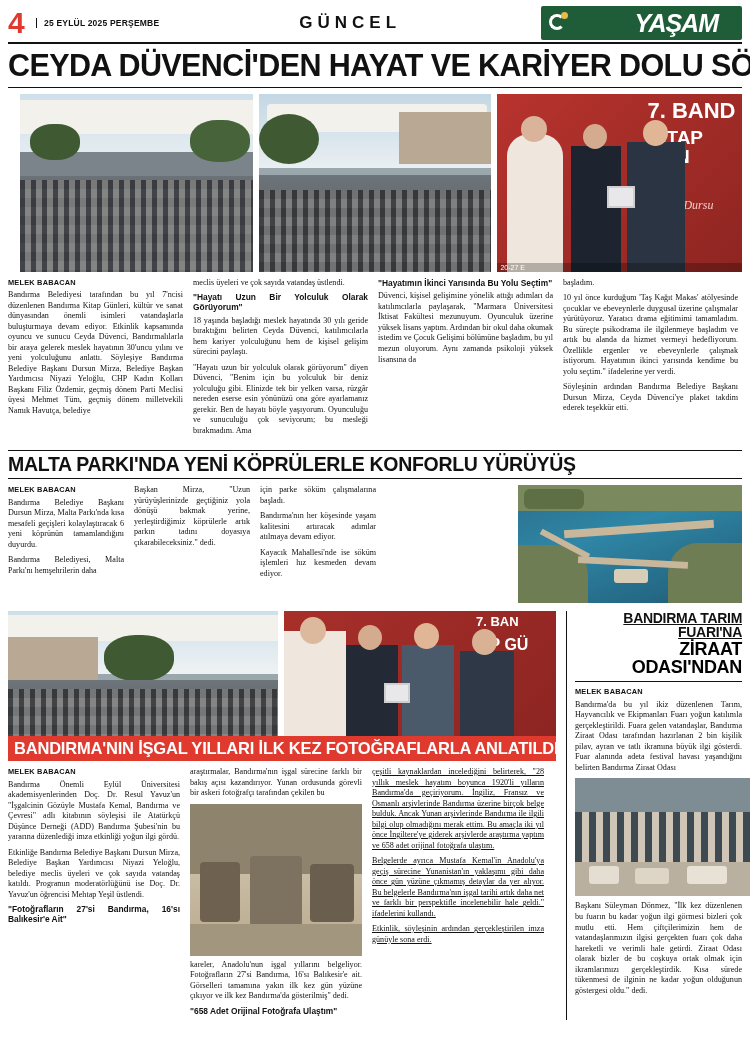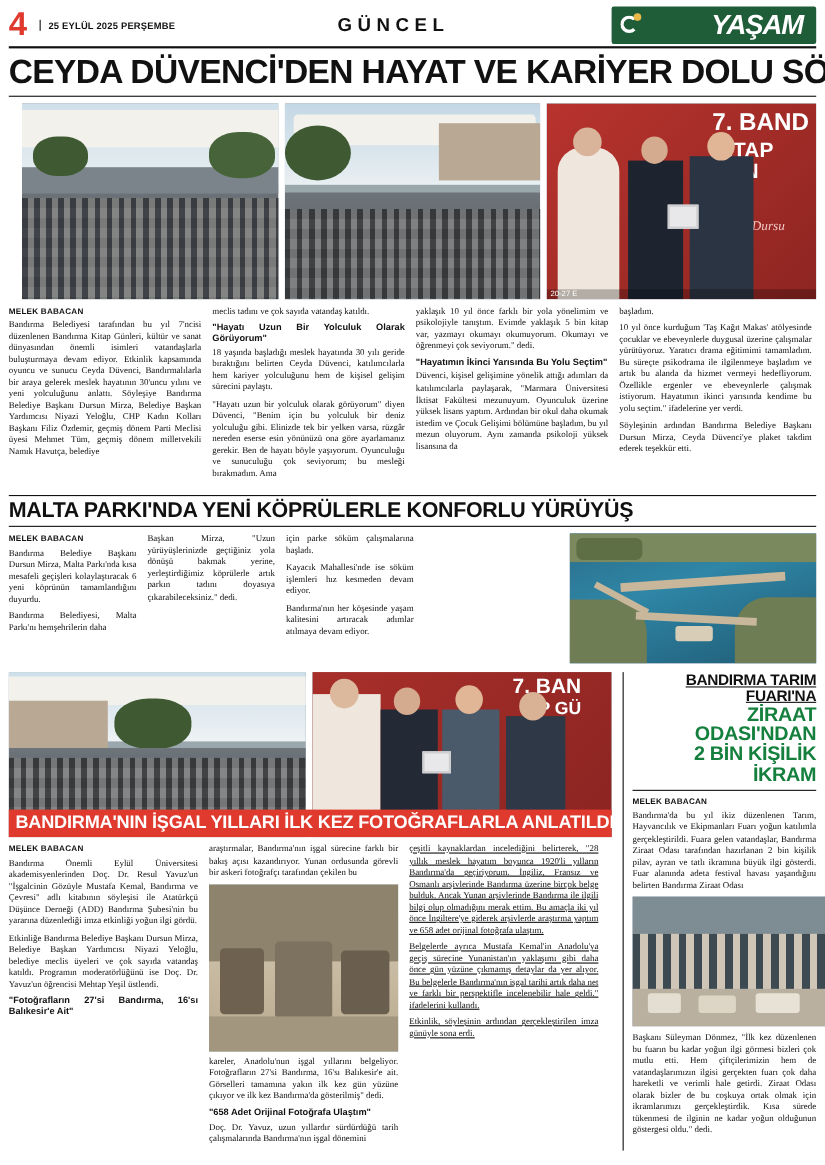--- a/index.html
+++ b/index.html
@@ -11,21 +11,21 @@
     color:#111;
     overflow:hidden;
   }
   .page { position:relative; width:750px; height:1059px; padding:6px 8px 0 8px; }
 
   
   .masthead { display:flex; align-items:center; height:38px; border-bottom:2px solid #111; padding-bottom:2px; }
   .folio { font-family:"Liberation Sans", sans-serif; font-size:30px; font-weight:bold; color:#e03a2f; line-height:1; width:26px; }
   .folio-date { font-family:"Liberation Sans", sans-serif; font-size:8.5px; font-weight:bold; letter-spacing:.2px; border-left:1px solid #111; padding-left:7px; margin-left:2px; }
   .section-title { flex:1; text-align:center; font-family:"Liberation Sans", sans-serif; font-size:17px; font-weight:bold; letter-spacing:5px; }
-  .brand { width:186px; height:34px; background:#1f5c38; border-radius:2px; display:flex; align-items:center; justify-content:flex-end; padding-right:12px; position:relative; }
+  .brand { width:201px; height:34px; background:#1f5c38; border-radius:2px; display:flex; align-items:center; justify-content:flex-end; padding-right:24px; position:relative; }
   .brand-text { font-family:"Liberation Sans", sans-serif; color:#fff; font-size:25px; font-weight:bold; font-style:italic; letter-spacing:-1px; }
   .brand-mark { position:absolute; left:8px; top:6px; width:24px; height:22px; }
   .brand-mark .c1 { position:absolute; width:16px; height:16px; border:3px solid #ffffff; border-radius:50%; border-right-color:transparent; top:2px; left:0; }
   .brand-mark .c2 { position:absolute; width:7px; height:7px; background:#e9b949; border-radius:50%; top:0px; left:12px; }
 
   
   .main-headline {
     font-family:"Liberation Sans", sans-serif;
     font-weight:bold; font-size:30.5px; letter-spacing:-.6px;
     text-align:center; margin:6px 0 6px 0; line-height:1;
@@ -76,21 +76,21 @@
     font-size:16.5px; letter-spacing:-.2px; padding:4px 6px 5px 6px; line-height:1;
     white-space:nowrap;
   }
 
   
   .boxhead {
     font-family:"Liberation Sans", sans-serif; font-weight:bold;
     font-size:16.5px; line-height:1.02; letter-spacing:-.3px;
     text-align:right; color:#111; margin-bottom:5px;
   }
-  .boxhead .red { color:#15803d; }
+  .boxhead .red { color:#000000; }
 
   .hr-thin { border:0; border-top:1px solid #111; margin:5px 0; }
 </style>
 </head>
 <body>
 
 <div class="page">
 
   <div class="masthead">
     <div class="folio">4</div>
@@ -144,27 +144,26 @@
       <div class="cap">20-27 E</div>
     </div>
   </div>
 
   <div class="cols">
     <div class="col" style="width:175px;">
       <div class="byline">MELEK BABACAN</div>
       <p>Bandırma Belediyesi tarafından bu yıl 7'ncisi düzenlenen Bandırma Kitap Günleri, kültür ve sanat dünyasından önemli isimleri vatandaşlarla buluşturmaya devam ediyor. Etkinlik kapsamında oyuncu ve sunucu Ceyda Düvenci, Bandırmalılarla bir araya gelerek meslek hayatının 30'uncu yılını ve yeni yolculuğunu anlattı. Söyleşiye Bandırma Belediye Başkanı Dursun Mirza, Belediye Başkan Yardımcısı Niyazi Yeloğlu, CHP Kadın Kolları Başkanı Filiz Özdemir, geçmiş dönem Parti Meclisi üyesi Mehmet Tüm, geçmiş dönem milletvekili Namık Havutça, belediye</p>
     </div>
     <div class="col" style="width:175px;">
-      <p>meclis tadını ve çok sayıda vatandaş katıldı.</p>
+      <p>meclis üyeleri ve çok sayıda vatandaş üstlendi.</p>
       <div class="subhead">"Hayatı Uzun Bir Yolculuk Olarak Görüyorum"</div>
       <p>18 yaşında başladığı meslek hayatında 30 yılı geride bıraktığını belirten Ceyda Düvenci, katılımcılarla hem kariyer yolculuğunu hem de kişisel gelişim sürecini paylaştı.</p>
       <p>"Hayatı uzun bir yolculuk olarak görüyorum" diyen Düvenci, "Benim için bu yolculuk bir deniz yolculuğu gibi. Elinizde tek bir yelken varsa, rüzgâr nereden eserse esin yönünüzü ona göre ayarlamanız gerekir. Ben de hayatı böyle yaşıyorum. Oyunculuğu ve sunuculuğu çok seviyorum; bu mesleği bırakmadım. Ama</p>
     </div>
     <div class="col" style="width:175px;">
-      <p>yaklaşık 10 yıl önce farklı bir yola yönelimim ve psikolojiyle tanıştım. Evimde yaklaşık 5 bin kitap var, yazmayı okumayı okumuyorum. Okumayı ve öğrenmeyi çok seviyorum." dedi.</p>
       <div class="subhead">"Hayatımın İkinci Yarısında Bu Yolu Seçtim"</div>
       <p>Düvenci, kişisel gelişimine yönelik attığı adımları da katılımcılarla paylaşarak, "Marmara Üniversitesi İktisat Fakültesi mezunuyum. Oyunculuk üzerine yüksek lisans yaptım. Ardından bir okul daha okumak istedim ve Çocuk Gelişimi bölümüne başladım, bu yıl mezun oluyorum. Aynı zamanda psikoloji yüksek lisansına da</p>
     </div>
     <div class="col" style="width:175px;">
       <p>başladım.</p>
       <p>10 yıl önce kurduğum 'Taş Kağıt Makas' atölyesinde çocuklar ve ebeveynlerle duygusal üzerine çalışmalar yürütüyoruz. Yaratıcı drama eğitimimi tamamladım. Bu süreçte psikodrama ile ilgilenmeye başladım ve artık bu alanda da hizmet vermeyi hedefliyorum. Özellikle ergenler ve ebeveynlerle çalışmak istiyorum. Hayatımın ikinci yarısında kendime bu yolu seçtim." ifadelerine yer verdi.</p>
       <p>Söyleşinin ardından Bandırma Belediye Başkanı Dursun Mirza, Ceyda Düvenci'ye plaket takdim ederek teşekkür etti.</p>
     </div>
   </div>
 
@@ -175,22 +174,22 @@
       <div class="col" style="width:116px;">
         <div class="byline">MELEK BABACAN</div>
         <p>Bandırma Belediye Başkanı Dursun Mirza, Malta Parkı'nda kısa mesafeli geçişleri kolaylaştıracak 6 yeni köprünün tamamlandığını duyurdu.</p>
         <p>Bandırma Belediyesi, Malta Parkı'nı hemşehrilerin daha</p>
       </div>
       <div class="col" style="width:116px;">
         <p>Başkan Mirza, "Uzun yürüyüşlerinizde geçtiğiniz yola dönüşü bakmak yerine, yerleştirdiğimiz köprülerle artık parkın tadını doyasıya çıkarabileceksiniz." dedi.</p>
       </div>
       <div class="col" style="width:116px;">
         <p>için parke söküm çalışmalarına başladı.</p>
+        <p>Bandırma'nın her köşesinde yaşam kalitesini artıracak adımlar atılmaya devam ediyor.</p>
         <p>Kayacık Mahallesi'nde ise söküm işlemleri hız kesmeden devam ediyor.</p>
-        <p>Bandırma'nın her köşesinde yaşam kalitesini artıracak adımlar atılmaya devam ediyor.</p>
       </div>
     </div>
 
     <div class="aerial" style="width:224px;height:118px;">
       <div class="water"></div>
       <div class="land" style="left:0;top:0;width:224px;height:26px;background:#7b8a5e;"></div>
       <div class="land" style="left:0;top:60px;width:70px;height:58px;background:#6f7d55;border-radius:0 30px 0 0;"></div>
       <div class="land" style="left:150px;top:58px;width:74px;height:60px;background:#6f7d55;border-radius:30px 0 0 0;"></div>
       <div class="boardwalk" style="left:46px;top:40px;width:150px;height:8px;transform:rotate(-4deg);"></div>
       <div class="boardwalk" style="left:60px;top:74px;width:110px;height:7px;transform:rotate(3deg);"></div>
@@ -208,21 +207,21 @@
           <div class="sky" style="background:linear-gradient(#cddfe9,#eef2f4)"></div>
           <div class="tent" style="left:0;top:4px;width:270px;height:26px;"></div>
           <div style="position:absolute;left:0;top:26px;width:90px;height:44px;background:#b9a894;"></div>
           <div style="position:absolute;left:96px;top:24px;width:70px;height:46px;background:#3f5a33;border-radius:45%;"></div>
           <div class="ground" style="top:46%;"></div>
           <div style="position:absolute;left:0;top:78px;width:270px;height:72px;background:repeating-linear-gradient(180deg,#545a60 0px,#545a60 9px,#696f75 9px,#696f75 18px);"></div>
           <div style="position:absolute;left:0;top:78px;width:270px;height:72px;background:repeating-linear-gradient(90deg,rgba(32,30,28,.55) 0px,rgba(32,30,28,.55) 5px,rgba(195,185,175,.3) 5px,rgba(195,185,175,.3) 11px);"></div>
         </div>
         <div class="photo" style="width:272px;height:150px;">
           <div style="position:absolute;inset:0;background:linear-gradient(135deg,#a82f2a,#8b2421);"></div>
-          <div style="position:absolute;left:182px;top:4px;font-family:'Liberation Sans',sans-serif;color:#fff;font-size:19px;font-weight:bold;line-height:1;">7. BAN</div>
+          <div style="position:absolute;left:192px;top:4px;font-family:'Liberation Sans',sans-serif;color:#fff;font-size:13px;font-weight:bold;line-height:1;">7. BAN</div>
           <div style="position:absolute;left:194px;top:26px;font-family:'Liberation Sans',sans-serif;color:#fff;font-size:16px;font-weight:bold;line-height:1;">AP GÜ</div>
           <div style="position:absolute;left:0;top:20px;width:62px;height:130px;background:#efe7dd;"></div>
           <div style="position:absolute;left:16px;top:6px;width:26px;height:27px;border-radius:50%;background:#dcb89c;"></div>
           <div style="position:absolute;left:62px;top:34px;width:52px;height:116px;background:#232a36;"></div>
           <div style="position:absolute;left:74px;top:14px;width:24px;height:25px;border-radius:50%;background:#d5ab8f;"></div>
           <div style="position:absolute;left:118px;top:34px;width:52px;height:116px;background:#4a5a6a;"></div>
           <div style="position:absolute;left:130px;top:12px;width:25px;height:26px;border-radius:50%;background:#e0b696;"></div>
           <div style="position:absolute;left:176px;top:40px;width:54px;height:110px;background:#2f3846;"></div>
           <div style="position:absolute;left:188px;top:18px;width:25px;height:26px;border-radius:50%;background:#d9b296;"></div>
           <div style="position:absolute;left:100px;top:72px;width:26px;height:20px;background:#e8e8ea;border:2px solid #cfcfd2;"></div>
@@ -243,35 +242,33 @@
           <div class="photo" style="width:172px;height:152px;margin:2px 0 4px 0;">
             <div style="position:absolute;inset:0;background:linear-gradient(#d9cdb6,#b7a98f);"></div>
             <div style="position:absolute;left:0;top:0;width:172px;height:70px;background:#8e836d;"></div>
             <div style="position:absolute;left:10px;top:58px;width:40px;height:60px;background:#6e6150;border-radius:4px;"></div>
             <div style="position:absolute;left:60px;top:52px;width:52px;height:70px;background:#7d7160;border-radius:4px;"></div>
             <div style="position:absolute;left:120px;top:60px;width:44px;height:58px;background:#6a5f4f;border-radius:4px;"></div>
             <div style="position:absolute;left:0;top:120px;width:172px;height:32px;background:#a2977e;"></div>
           </div>
           <p>kareler, Anadolu'nun işgal yıllarını belgeliyor. Fotoğrafların 27'si Bandırma, 16'sı Balıkesir'e ait. Görselleri tamamına yakın ilk kez gün yüzüne çıkıyor ve ilk kez Bandırma'da gösterilmiş" dedi.</p>
           <div class="subhead">"658 Adet Orijinal Fotoğrafa Ulaştım"</div>
-          <p>Doç. Dr. Yavuz, uzun yıllardır sürdürdüğü tarih çalışmalarında Bandırma'nın işgal dönemini</p>
         </div>
         <div class="col" style="width:172px;text-decoration:underline;">
           <p>çeşitli kaynaklardan incelediğini belirterek, "28 yıllık meslek hayatım boyunca 1920'li yılların Bandırma'da geçiriyorum. İngiliz, Fransız ve Osmanlı arşivlerinde Bandırma üzerine birçok belge bulduk. Ancak Yunan arşivlerinde Bandırma ile ilgili bilgi olup olmadığını merak ettim. Bu amaçla iki yıl önce İngiltere'ye giderek arşivlerde araştırma yaptım ve 658 adet orijinal fotoğrafa ulaştım.</p>
           <p>Belgelerde ayrıca Mustafa Kemal'in Anadolu'ya geçiş sürecine Yunanistan'ın yaklaşımı gibi daha önce gün yüzüne çıkmamış detaylar da yer alıyor. Bu belgelerle Bandırma'nın işgal tarihi artık daha net ve farklı bir perspektifle incelenebilir hale geldi." ifadelerini kullandı.</p>
           <p>Etkinlik, söyleşinin ardından gerçekleştirilen imza günüyle sona erdi.</p>
         </div>
       </div>
     </div>
 
     <div style="width:176px;border-left:1px solid #111;padding-left:8px;">
       <div class="boxhead">
         <div style="font-size:14px;text-decoration:underline;">BANDIRMA TARIM FUARI'NA</div>
         <div class="red" style="font-size:18px;">ZİRAAT ODASI'NDAN</div>
-        <div class="red" style="font-size:18px;">2 BİN KİŞİLİK İKRAM</div>
       </div>
       <hr class="hr-thin">
       <div class="col" style="width:100%;">
         <div class="byline">MELEK BABACAN</div>
         <p>Bandırma'da bu yıl ikiz düzenlenen Tarım, Hayvancılık ve Ekipmanları Fuarı yoğun katılımla gerçekleştirildi. Fuara gelen vatandaşlar, Bandırma Ziraat Odası tarafından hazırlanan 2 bin kişilik pilav, ayran ve tatlı ikramına büyük ilgi gösterdi. Fuar alanında adeta festival havası yaşandığını belirten Bandırma Ziraat Odası</p>
       </div>
       <div class="photo" style="width:176px;height:118px;margin:4px 0 5px 0;">
         <div style="position:absolute;inset:0;background:linear-gradient(#cfd6da,#9aa2a7);"></div>
         <div style="position:absolute;left:0;top:0;width:176px;height:34px;background:#7e8c93;"></div>
         <div style="position:absolute;left:0;top:34px;width:176px;height:50px;background:repeating-linear-gradient(90deg,#3e4a52 0px,#3e4a52 7px,#cfc6b8 7px,#cfc6b8 14px);"></div>

